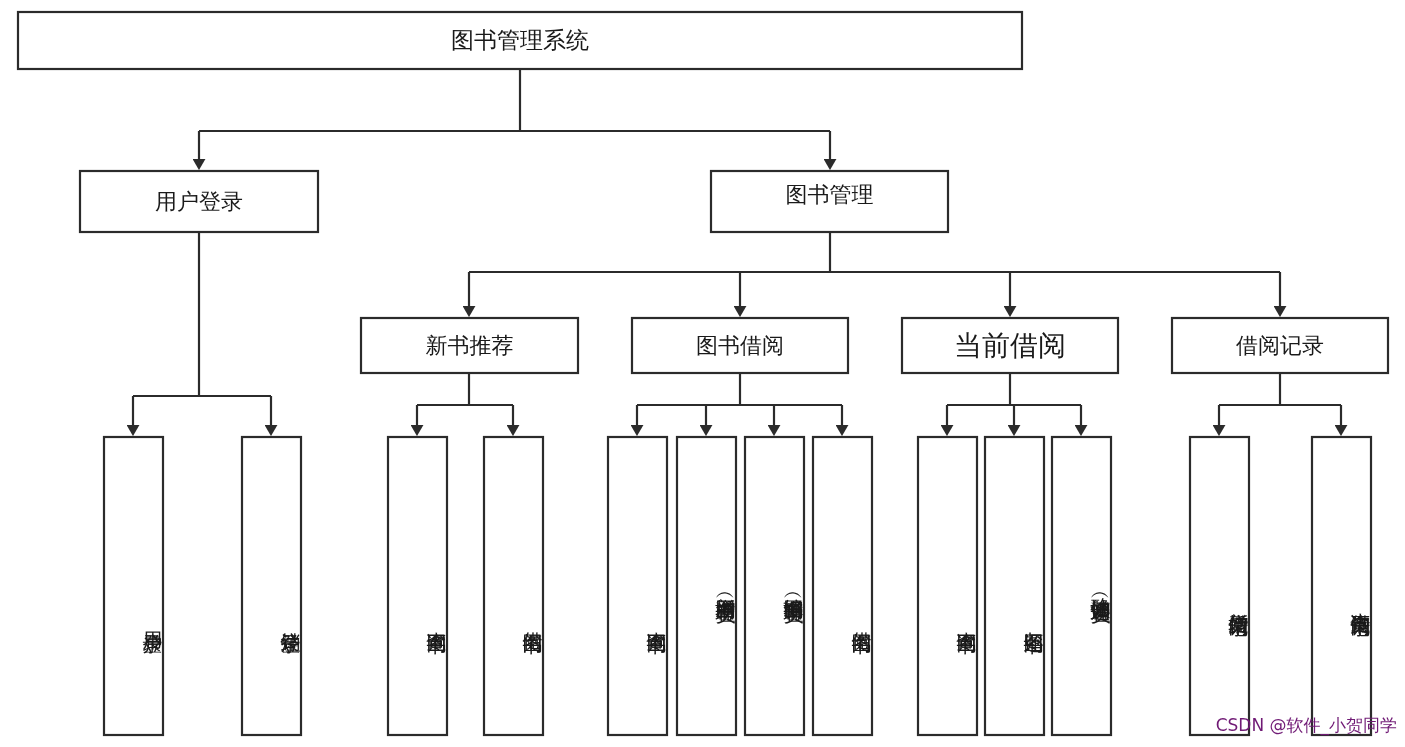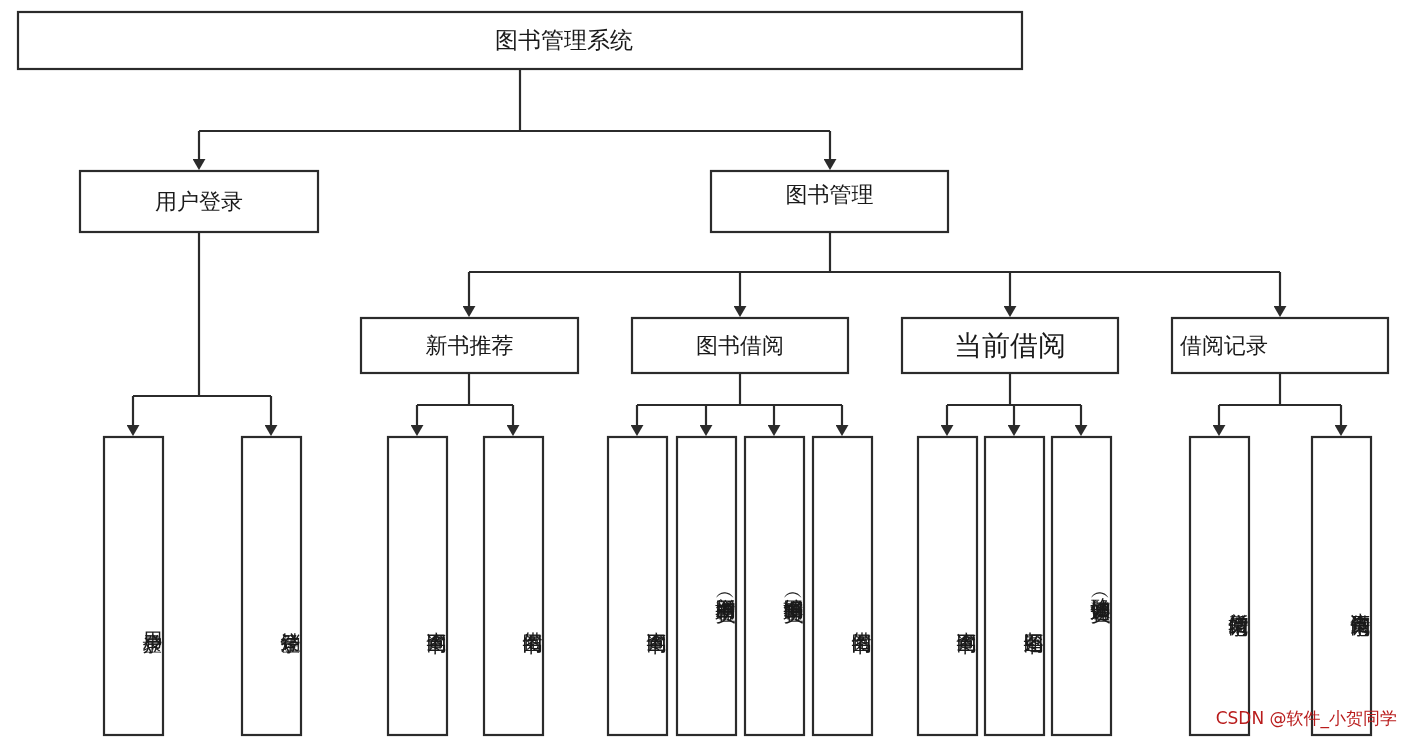--- a/index.html
+++ b/index.html
@@ -45,24 +45,24 @@
     letter-spacing: 1px;
     display: flex;
     align-items: flex-start;
     justify-content: center;
     white-space: nowrap;
     pointer-events: none;
   }
   .watermark {
     position: absolute;
     right: 8px;
-    bottom: 17px;
+    bottom: 10px;
     font-family: "DejaVu Sans", "Liberation Sans", sans-serif;
     font-size: 17px;
-    color: #b91c1c;
+    color: #701a75;
     white-space: nowrap;
     pointer-events: none;
   }
   .htext-wrap {
     position: absolute;
     display: flex;
     align-items: center;
     justify-content: center;
     font-family: "DejaVu Sans", "Liberation Sans", sans-serif;
     color: #1a1a1a;
@@ -144,29 +144,29 @@
     <rect class="node-box" x="745" y="437" width="59" height="298"></rect>
     <rect class="node-box" x="813" y="437" width="59" height="298"></rect>
     <rect class="node-box" x="918" y="437" width="59" height="298"></rect>
     <rect class="node-box" x="985" y="437" width="59" height="298"></rect>
     <rect class="node-box" x="1052" y="437" width="59" height="298"></rect>
     <rect class="node-box" x="1190" y="437" width="59" height="298"></rect>
     <rect class="node-box" x="1312" y="437" width="59" height="298"></rect>
   </g>
 </svg>
 
-<div class="htext-wrap" style="left:18px; top:12px; width:1004px; height:57px; font-size:23px;padding-left:44px;">图书管理系统</div>
+<div class="htext-wrap" style="left:18px; top:12px; width:1004px; height:57px; font-size:23px;">图书管理系统</div>
 
 <div class="htext-wrap" style="left:80px; top:171px; width:238px; height:61px; font-size:22px;">用户登录</div>
 <div class="htext-wrap" style="left:711px; top:171px; width:237px; height:47px; font-size:22px;">图书管理</div>
 
 <div class="htext-wrap" style="left:361px; top:318px; width:217px; height:55px; font-size:22px;">新书推荐</div>
 <div class="htext-wrap" style="left:632px; top:318px; width:216px; height:55px; font-size:22px;text-align:center;">图书借阅</div>
 <div class="htext-wrap" style="left:902px; top:318px; width:216px; height:55px; font-size:28px;">当前借阅</div>
-<div class="htext-wrap" style="left:1116px; top:318px; width:216px; height:55px; font-size:22px;">借阅记录</div>
+<div class="htext-wrap" style="left:1172px; top:318px; width:216px; height:55px; font-size:22px;">借阅记录</div>
 
 <div class="vtext-wrap" style="left:104px; top:452px; width:59px; height:268px; padding-top:32px;">用户登录</div>
 <div class="vtext-wrap" style="left:242px; top:452px; width:59px; height:268px; padding-top:32px;">注销登录</div>
 <div class="vtext-wrap" style="left:388px; top:452px; width:59px; height:268px; padding-top:32px;">查询图书</div>
 <div class="vtext-wrap" style="left:484px; top:452px; width:59px; height:268px; padding-top:32px;">借阅图书</div>
 <div class="vtext-wrap" style="left:608px; top:452px; width:59px; height:268px; padding-top:32px;">查询图书</div>
 <div class="vtext-wrap" style="left:677px; top:444px; width:59px; height:285px; padding-top:0px;">新增图书（管理员）</div>
 <div class="vtext-wrap" style="left:745px; top:444px; width:59px; height:285px; padding-top:0px;">编辑图书（管理员）</div>
 <div class="vtext-wrap" style="left:813px; top:452px; width:59px; height:268px; padding-top:32px;">借阅图书</div>
 <div class="vtext-wrap" style="left:918px; top:452px; width:59px; height:268px; padding-top:32px;">查询图书</div>

